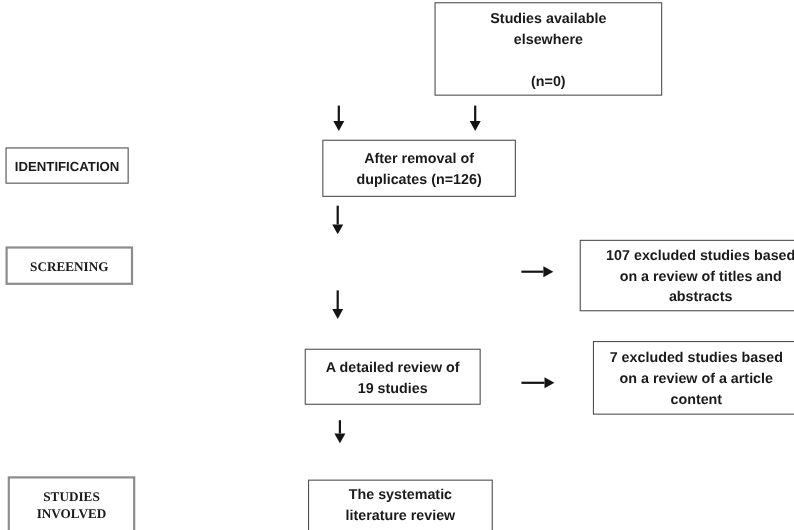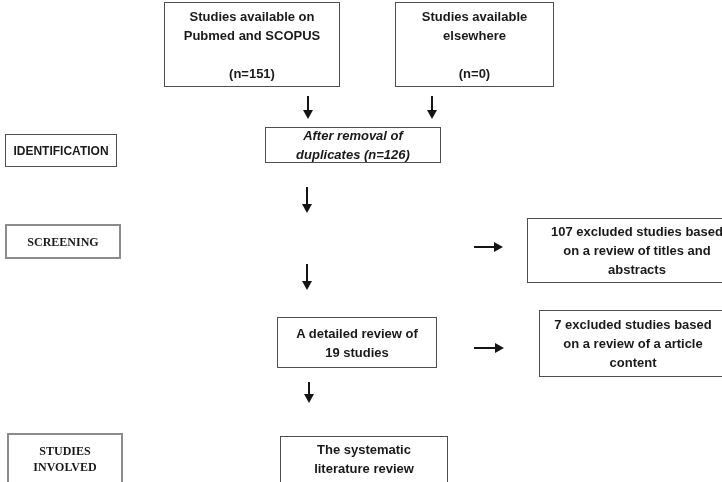--- a/index.html
+++ b/index.html
@@ -34,22 +34,22 @@
     justify-content: center;
   }
   .stage {
     font-size: 12px;
     line-height: 16px;
   }
   .thick { border: 2px solid var(--stage-border); font-family: Liberation Serif, serif; }
 
   
   #box-pubmed          { left: 164px; top: 2px;   width: 176px; height: 85px; }
-  #box-elsewhere       { left: 395px; top: 2px;   width: 159px; height: 85px; }
-  #box-duplicates      { left: 265px; top: 127px; width: 176px; height: 36px; font-style: italic; }
+  #box-elsewhere       { left: 395px; top: 2px;   width: 207px; height: 85px; }
+  #box-duplicates      { left: 293px; top: 127px; width: 176px; height: 52px; }
   #box-excluded-titles { left: 527px; top: 218px; width: 220px; height: 65px; }
   #box-detailed-review { left: 277px; top: 317px; width: 160px; height: 51px; }
   #box-excluded-content{ left: 539px; top: 310px; width: 188px; height: 67px; }
   #box-final           { left: 280px; top: 412px; width: 168px; height: 65px; margin-top: 24px; }
 
   
   #stage-identification  { left: 5px; top: 134px; width: 112px; height: 33px; }
   #stage-screening       { left: 5px; top: 224px; width: 116px; height: 35px; }
   #stage-studies-involved{ left: 7px; top: 433px; width: 116px; height: 51px; }
 
@@ -92,24 +92,20 @@
 </head>
 <body>
 
 <div class="diagram">
 
   <div class="box stage" id="stage-identification">IDENTIFICATION</div>
   <div class="box stage thick" id="stage-screening">SCREENING</div>
   <div class="box stage thick" id="stage-studies-involved">STUDIES
 INVOLVED</div>
 
-  <div class="box" id="box-pubmed">Studies available on
-Pubmed and SCOPUS
-
-(n=151)</div>
   <div class="box" id="box-elsewhere">Studies available
 elsewhere
 
 (n=0)</div>
   <div class="box" id="box-duplicates">After removal of
 duplicates (n=126)</div>
   <div class="box" id="box-excluded-titles">107 excluded studies based
 on a review of titles and
 abstracts</div>
   <div class="box" id="box-detailed-review">A detailed review of

